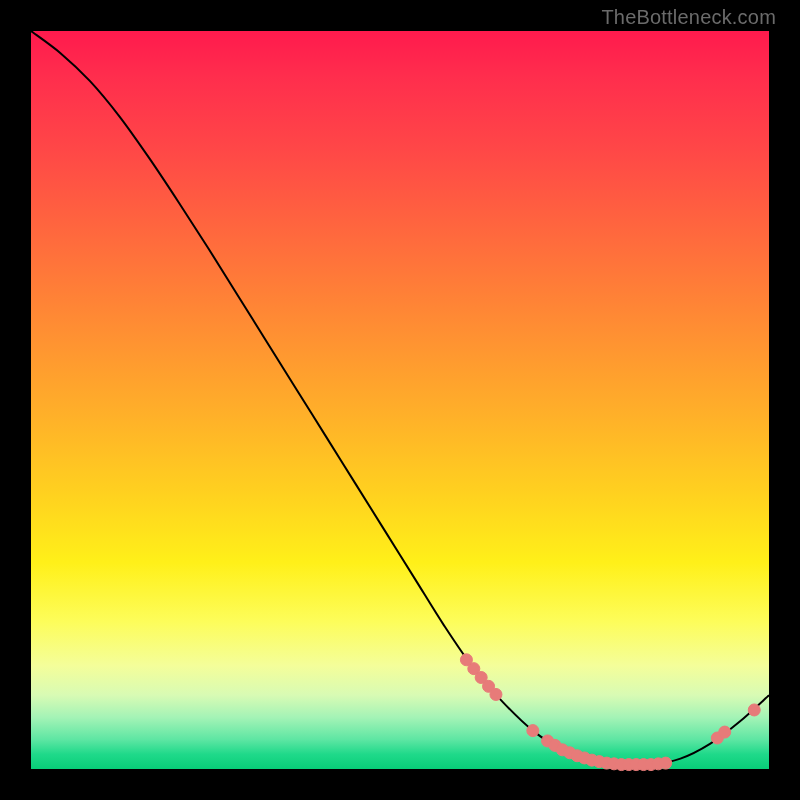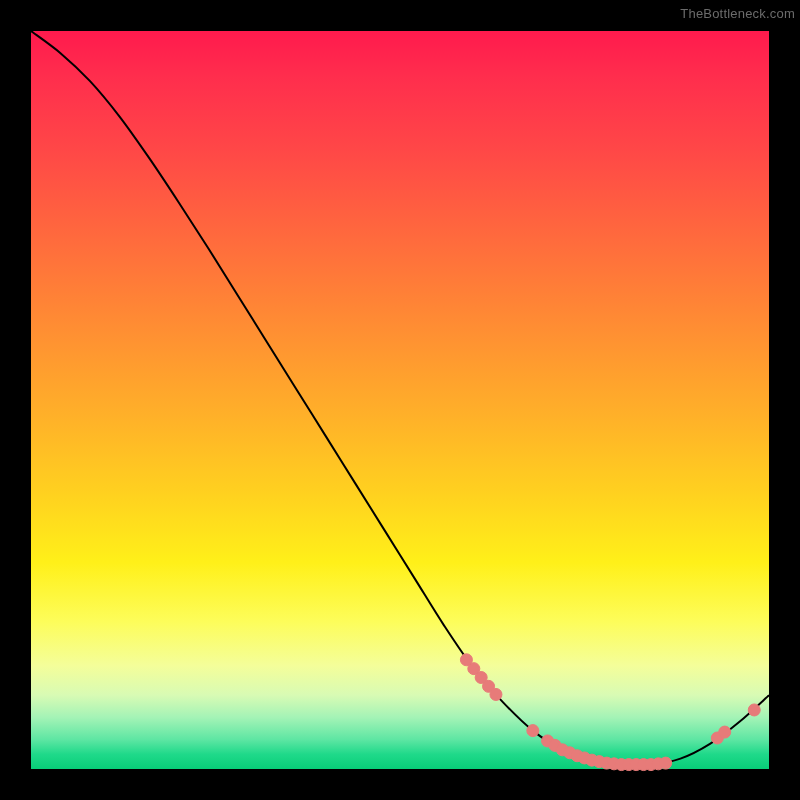--- a/index.html
+++ b/index.html
@@ -39,23 +39,23 @@
       #d8fbb4 90%,
       #a4f3b6 93%,
       #5ee6a3 96%,
       #1fd98a 98%,
       #08ce78 100%
     );
   }
   .watermark {
     position: absolute;
     top: 6px;
-    right: 5px;
+    right: 24px;
     color: #6b6b6b;
-    font-size: 13px;
+    font-size: 20px;
     font-weight: 500;
     letter-spacing: 0.2px;
     user-select: none;
   }
   svg.curve {
     position: absolute;
     left: 0;
     top: 0;
     width: 738px;
     height: 738px;

